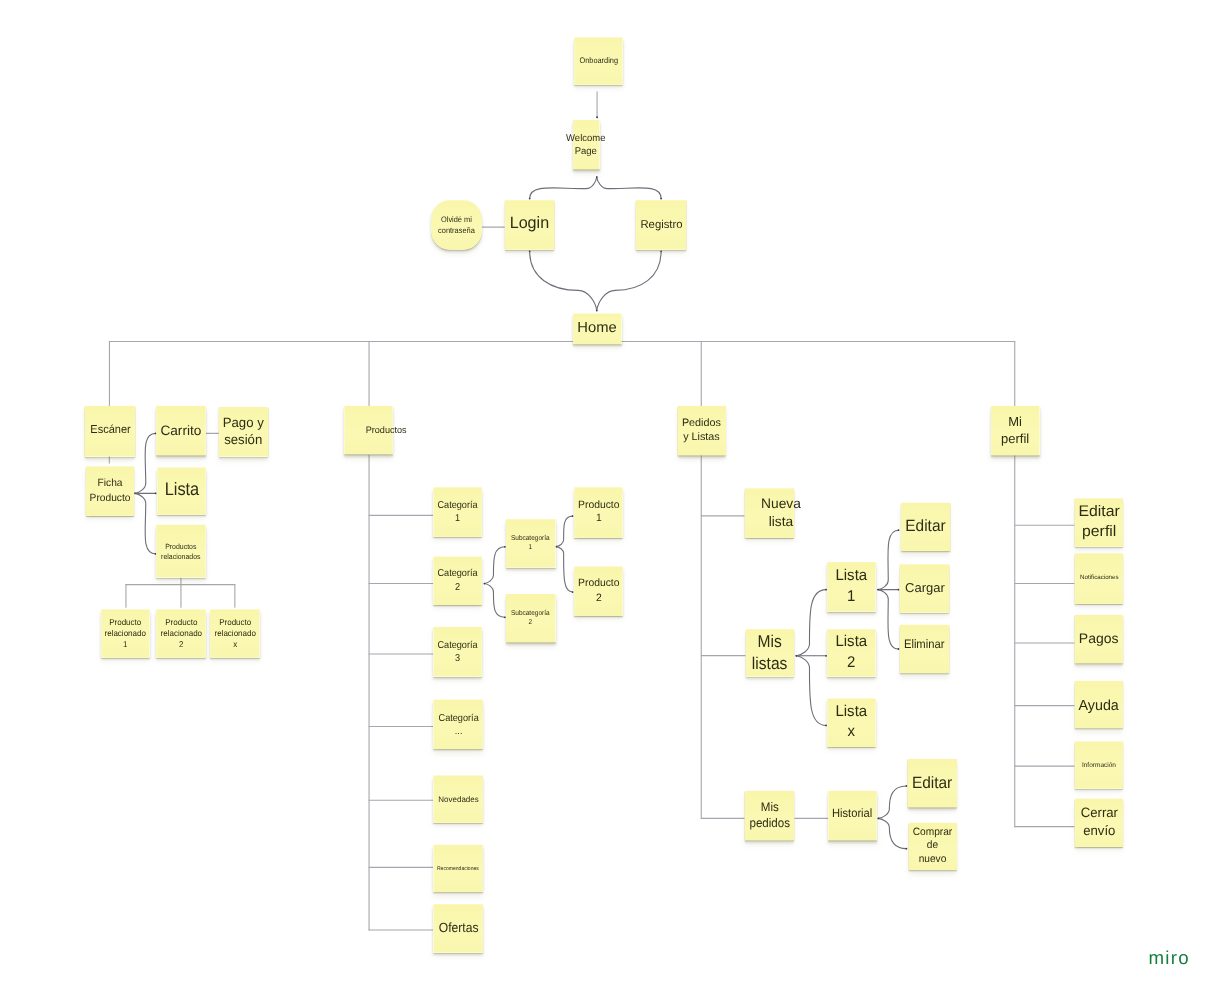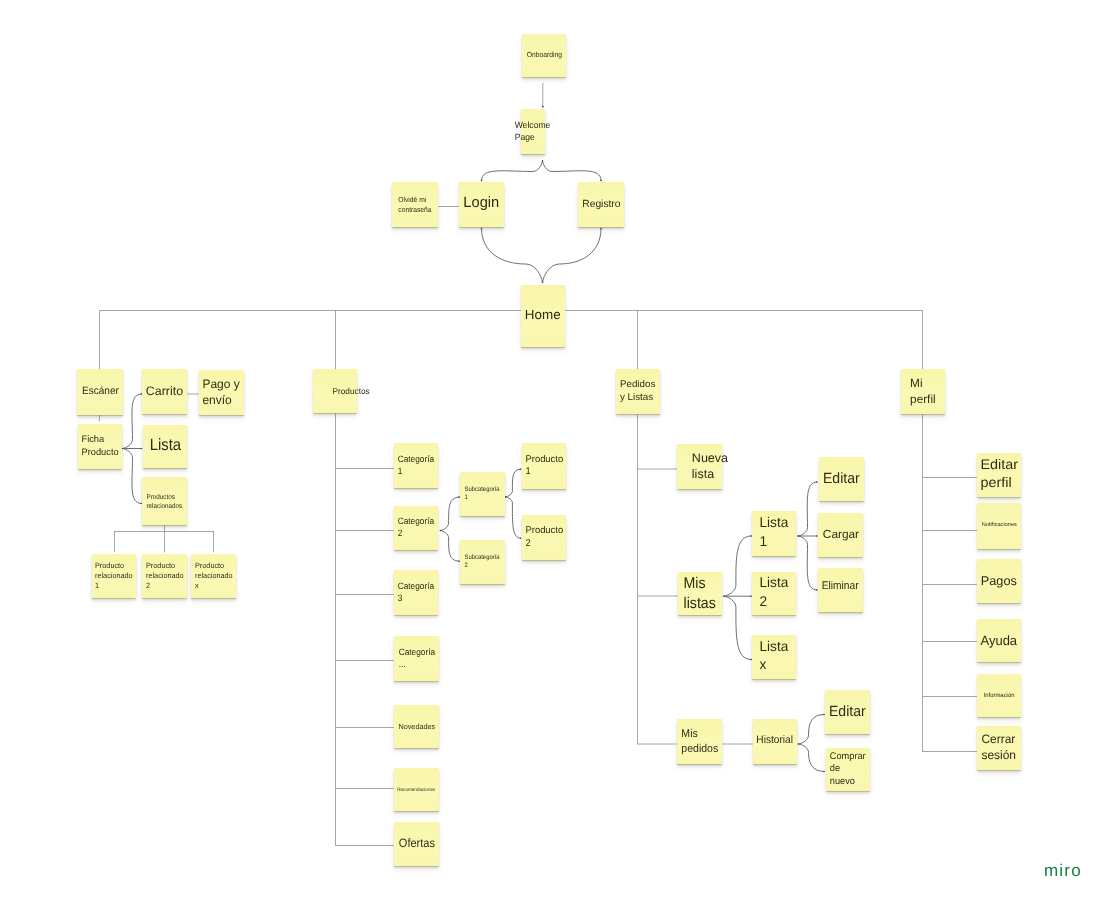--- a/index.html
+++ b/index.html
@@ -2,21 +2,21 @@
 <html><head>
 <meta charset="utf-8">
 <title>Sitemap</title>
 <style>
   html,body{margin:0;padding:0;background:#fff;}
   body{width:1105px;height:904px;overflow:hidden;font-family:"Liberation Sans",sans-serif;
        -webkit-font-smoothing:antialiased;text-rendering:geometricPrecision;}
   #board{position:relative;width:1105px;height:904px;background:#ffffff;}
   #inner{position:absolute;left:0;top:0;width:1105px;height:904px;}
   svg.links{position:absolute;left:0;top:0;width:1105px;height:904px;overflow:visible;}
-  .note{position:absolute;box-sizing:border-box;display:flex;align-items:center;justify-content:center;text-align:left;
+  .note{position:absolute;box-sizing:border-box;display:flex;align-items:center;justify-content:center;text-align:center;
         color:#2e2d14;line-height:1.28;overflow:visible;
         background:linear-gradient(180deg,#f9f6ab 0%,#faf8b2 55%,#f9f7ae 100%);
         box-shadow:0 1px 0 0 rgba(120,118,70,.30), 0 2px 2px 0 rgba(110,108,70,.22), 0 4px 5px 0 rgba(110,108,70,.10);}
   .note span{display:block;padding:0 1px;white-space:pre;}
   .wm{position:absolute;color:#15803d;font-size:17px;letter-spacing:1.2px;}
 </style>
 </head>
 <body>
 
 <div id="board">
@@ -105,49 +105,49 @@
         <path d="M922.5 751.5 L976.5 751.5" fill="none" stroke="#a6a6ae" stroke-width="1" stroke-linecap="round" stroke-linejoin="round"></path>
       </svg>
   <div id="notes">
         <div class="note" style="left: 522px; top: 34px; width: 44px; height: 43px; font-size: 7.4px;">
           <span style="transform: translateY(-1px) scaleX(0.91);">Onboarding</span>
         </div>
         <div class="note" style="left: 521px; top: 109px; width: 24px; height: 45px; font-size: 8.94px;">
           <span style="transform: translateY(0px) scaleX(0.966);">Welcome
 Page</span>
         </div>
-        <div class="note" style="left: 392px; top: 182px; width: 46px; height: 45px; font-size: 7.26px;">
+        <div class="note" style="left: 392px; top: 182px; width: 46px; height: 45px; font-size: 7.26px; border-radius: 17px;">
           <span style="transform: translateY(0px) scaleX(0.93);">Olvidé mi
 contraseña</span>
         </div>
         <div class="note" style="left: 459px; top: 182px; width: 45px; height: 45px; font-size: 14.94px;">
           <span style="transform: translateY(-2px) scaleX(0.982);">Login</span>
         </div>
         <div class="note" style="left: 578px; top: 182px; width: 46px; height: 45px; font-size: 10.42px;">
           <span style="transform: translateY(0px) scaleX(0.988);">Registro</span>
         </div>
-        <div class="note" style="left: 521px; top: 285px; width: 44px; height: 62px; font-size: 13.27px;">
+        <div class="note" style="left: 521px; top: 285px; width: 44px; height: 28px; font-size: 13.27px;">
           <span style="transform: translateY(-1px) scaleX(1.012);">Home</span>
         </div>
         <div class="note" style="left: 77px; top: 369px; width: 46px; height: 46px; font-size: 10.61px;">
           <span style="transform: translateY(0px) scaleX(0.945);">Escáner</span>
         </div>
         <div class="note" style="left: 78px; top: 424px; width: 44px; height: 45px; font-size: 9.52px;">
           <span style="transform: translateY(0px) scaleX(0.976);">Ficha
 Producto</span>
         </div>
         <div class="note" style="left: 142px; top: 369px; width: 45px; height: 45px; font-size: 12.29px;">
           <span style="transform: translateY(0px) scaleX(1.011);">Carrito</span>
         </div>
         <div class="note" style="left: 143px; top: 425px; width: 44px; height: 43px; font-size: 16.48px;">
           <span style="transform: translateY(-1px) scaleX(0.902);">Lista</span>
         </div>
         <div class="note" style="left: 199px; top: 370px; width: 45px; height: 45px; font-size: 12.29px;">
           <span style="transform: translateY(0px) scaleX(0.977);">Pago y
-envío</span>
+sesión</span>
         </div>
         <div class="note" style="left: 142px; top: 477px; width: 45px; height: 48px; font-size: 6.83px;">
           <span style="transform: translateY(2px) scaleX(0.924);">Productos
 relacionados</span>
         </div>
         <div class="note" style="left: 92px; top: 554px; width: 44px; height: 44px; font-size: 7.68px;">
           <span style="transform: translateY(0px) scaleX(0.95);">Producto
 relacionado
 1</span>
         </div>
@@ -268,18 +268,18 @@
           <span style="transform: translateY(0px) scaleX(1.014);">Pagos</span>
         </div>
         <div class="note" style="left: 977px; top: 619px; width: 44px; height: 43px; font-size: 13.34px;">
           <span style="transform: translateY(0px) scaleX(0.976);">Ayuda</span>
         </div>
         <div class="note" style="left: 977px; top: 674px; width: 44px; height: 43px; font-size: 6.15px;">
           <span style="transform: translateY(0px) scaleX(0.966);">Información</span>
         </div>
         <div class="note" style="left: 977px; top: 726px; width: 44px; height: 44px; font-size: 12.28px;">
           <span style="transform: translateY(0px) scaleX(0.976);">Cerrar
-sesión</span>
+envío</span>
         </div>
       </div>
   </div>
   <div class="wm" style="left:1044px;top:861px">miro</div>
 </div>
 
 </body></html>

